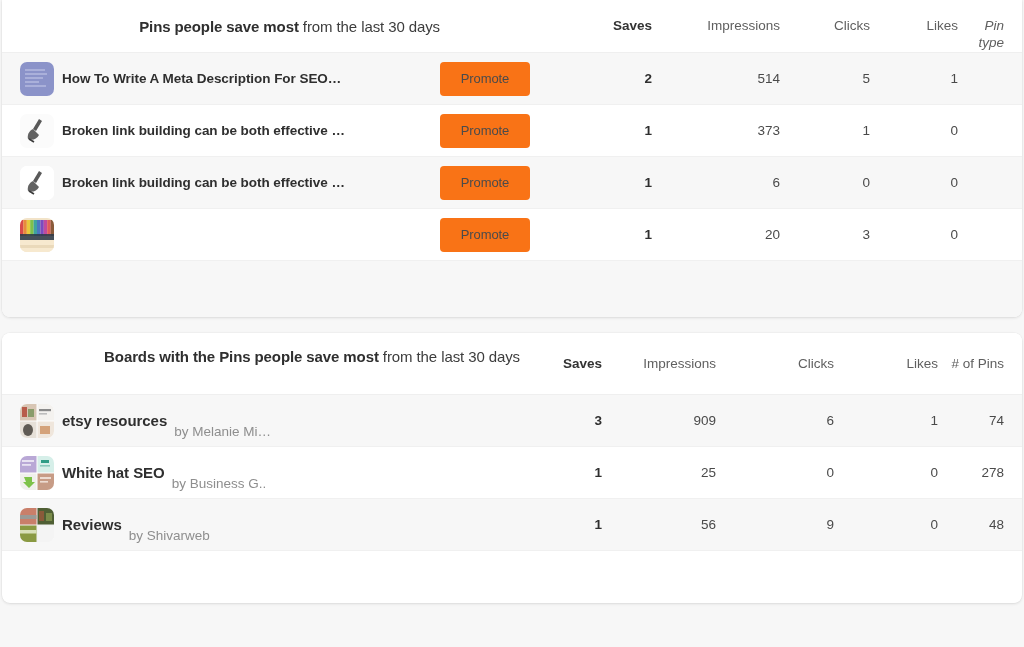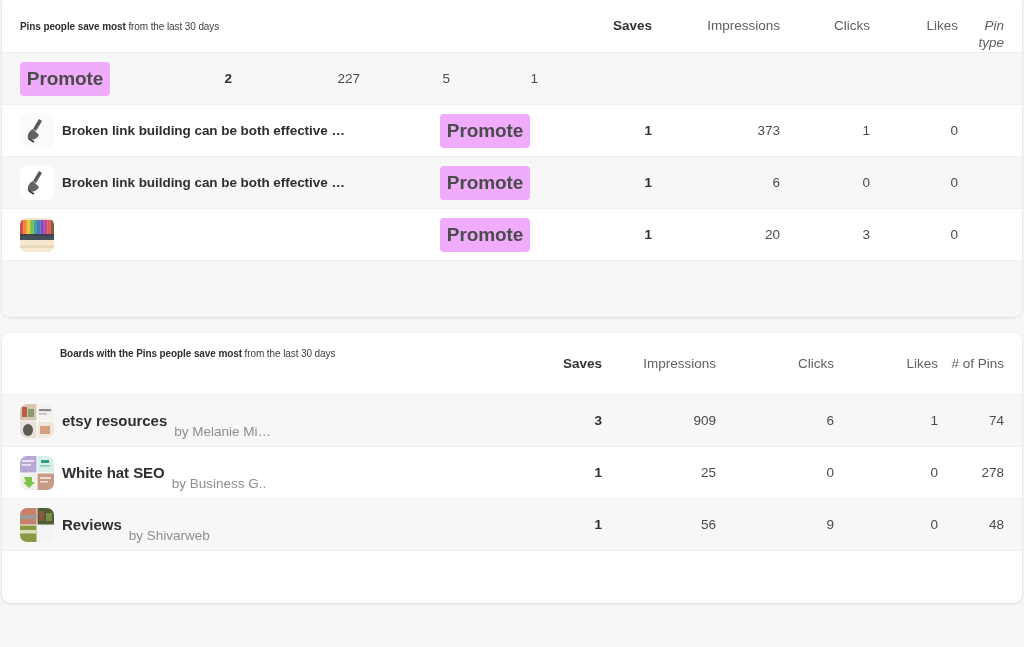--- a/index.html
+++ b/index.html
@@ -51,23 +51,24 @@
     padding: 0 18px 0 18px;
     background: #fff;
     border-bottom: 1px solid #efefef;
   }
   .card-pins .thead { height: 53px; }
   .card-boards .thead { height: 62px; }
 
   .thead .title-cell {
     display: flex;
     align-items: center;
-    font-size: 10px;
+    font-size: 15px;
     color: #333333;
     letter-spacing: -0.1px;
+    justify-content: flex-end;
   }
   .card-pins .thead .title-cell { height: 53px; }
   .card-boards .thead .title-cell { height: 62px; padding-top: 2px; align-items: flex-start; }
   .card-boards .thead .title-cell .title-wrap { padding-top: 13px; margin-left: 40px; }
 
   .title-strong { font-weight: bold; color: #2f2f2f; }
   .title-light  { font-weight: normal; color: #3d3d3d; }
 
   .th {
     font-size: 13.5px;
@@ -129,27 +130,27 @@
     font-size: 13.5px;
     font-weight: normal;
     color: #8e8e8e;
     white-space: nowrap;
     margin-left: 7px;
     margin-top: 22px;
   }
 
   .promote-cell { display: flex; align-items: center; justify-content: flex-start; }
   .promote-btn {
-    background: #f0abfc;
+    background: #f97316;
     border: none;
     border-radius: 4px;
     color: #4b4b4b;
     font-family: "Liberation Sans", sans-serif;
-    font-size: 19px;
-    font-weight: bold;
+    font-size: 13px;
+    font-weight: normal;
     height: 34px;
     width: 90px;
     cursor: pointer;
     letter-spacing: -0.1px;
   }
 
   .num {
     text-align: right;
     font-size: 13.5px;
     color: #4a4a4a;
@@ -196,25 +197,40 @@
       <div class="th c-impr">Impressions</div>
       <div class="th c-clicks">Clicks</div>
       <div class="th c-likes">Likes</div>
       <div class="th c-pintype">Pin
 type</div>
     </div>
 
     <div class="rows-wrap">
 
       <div class="row shade">
+        <div class="cell-title c-title">
+          <span class="thumb">
+            <svg viewBox="0 0 34 34">
+                <rect width="34" height="34" fill="#8b93c9"></rect>
+              <g fill="#aab0da">
+                <rect x="5" y="7" width="20" height="2"></rect>
+                  <rect x="5" y="11" width="22" height="2"></rect>
+                <rect x="5" y="15" width="18" height="2"></rect>
+                  <rect x="5" y="19" width="14" height="2"></rect>
+                <rect x="5" y="23" width="21" height="2"></rect>
+              </g>
+              </svg>
+          </span>
+          <span class="pin-title">How To Write A Meta Description For SEO…</span>
+        </div>
         <div class="promote-cell c-promote">
           <button class="promote-btn">Promote</button>
         </div>
         <div class="num bold c-saves">2</div>
-        <div class="num c-impr">227</div>
+        <div class="num c-impr">514</div>
         <div class="num c-clicks">5</div>
         <div class="num c-likes">1</div>
         <div class="num c-pintype"></div>
       </div>
 
       <div class="row plain">
         <div class="cell-title c-title">
           <span class="thumb">
             <svg viewBox="0 0 34 34">
                 <rect width="34" height="34" fill="#fbfbfb"></rect>

